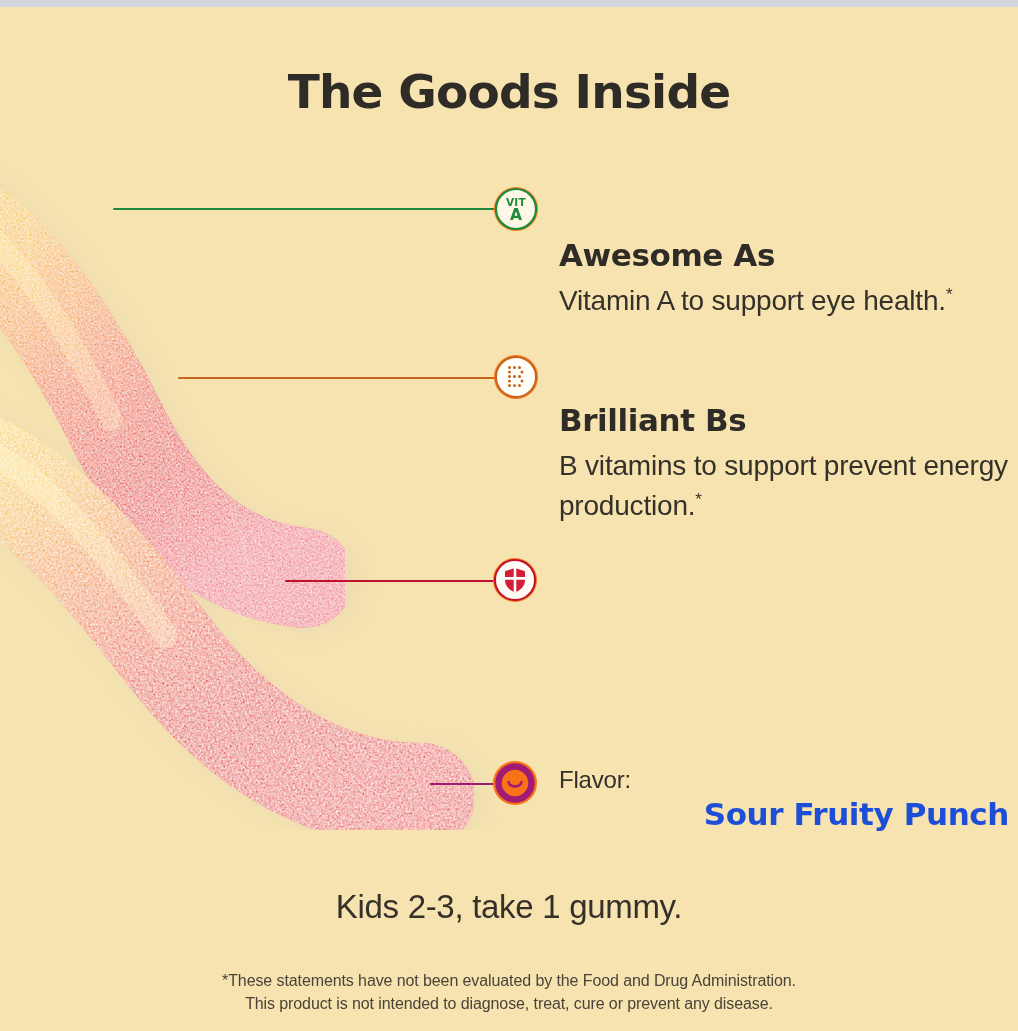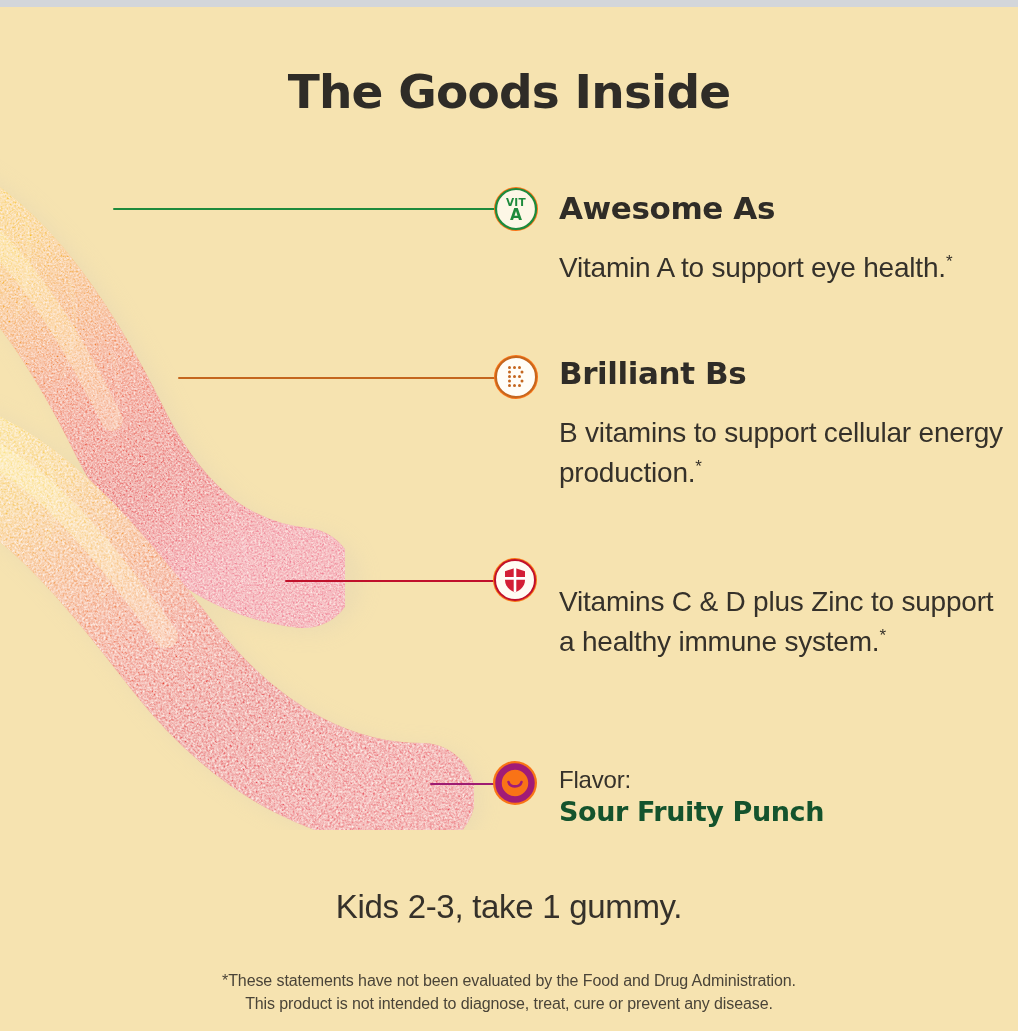--- a/index.html
+++ b/index.html
@@ -72,23 +72,24 @@
     left:559px;
     width:450px;
   }
   .item-heading {
     font-size:31px;
     font-weight:700;
     color:#2f2c27;
     letter-spacing:-0.4px;
     line-height:1.12;
     font-family:"DejaVu Sans", sans-serif;
+    margin-top:47px;
   }
   .item-body {
-    margin-top:22px;
+    margin-top:8px;
     font-size:28px;
     font-weight:400;
     color:#35312a;
     line-height:1.44;
     letter-spacing:-0.2px;
   }
   .item-body .sup {
     font-size:17px;
     vertical-align:super;
     line-height:0;
@@ -96,26 +97,27 @@
 
   
   .flavor-label {
     font-size:24px;
     font-weight:400;
     color:#35312a;
     line-height:1.3;
     letter-spacing:-0.2px;
   }
   .flavor-value {
-    font-size:27px;
+    font-size:31px;
     font-weight:700;
-    color:#14532d;
+    color:#1d4ed8;
     line-height:1.25;
     letter-spacing:-0.4px;
     font-family:"DejaVu Sans", sans-serif;
+    text-align:right;
   }
 
   
   .dosage {
     position:absolute;
     left:0; width:1018px;
     text-align:center;
     font-size:33px;
     color:#35312a;
     line-height:1.38;
@@ -268,35 +270,34 @@
           <circle cx="28" cy="26" r="1.5"></circle>
         <circle cx="15.5" cy="30.5" r="1.5"></circle>
           <circle cx="20.5" cy="30.5" r="1.5"></circle>
         <circle cx="25.5" cy="30.5" r="1.5"></circle>
       </g>
     </svg>
   </div>
 
   <div class="item-text" style="top:356px;">
     <div class="item-heading">Brilliant Bs</div>
-    <div class="item-body"><span>B vitamins to support cellular energy production.</span><span class="sup">*</span></div>
+    <div class="item-body"><span>B vitamins to support prevent energy production.</span><span class="sup">*</span></div>
   </div>
 
   <div class="connector" style="left:285px; top:580px; width:211px; background:#C0102B;"></div>
 
   <div class="badge" style="left:493px; top:558px;">
     <svg width="44" height="44" viewBox="0 0 44 44">
       <circle cx="22" cy="22" r="20" fill="#FFFBF4" stroke="#C0102B" stroke-width="2"></circle>
       <path d="M22 10 L32 13.2 V22 C32 28.2 27.4 32.4 22 34.4 C16.6 32.4 12 28.2 12 22 V13.2 Z" fill="#D31E36"></path>
       <path d="M22 10 L22 34.4 M12 20.4 L32 20.4" stroke="#FFFFFF" stroke-width="2.6"></path>
     </svg>
   </div>
 
   <div class="item-text" style="top:560px;">
-    <div class="item-body"><span>Vitamins C &amp; D plus Zinc to support a healthy immune system.</span><span class="sup">*</span></div>
   </div>
 
   <div class="connector" style="left:430px; top:783px; width:66px; background:#9E1C72;"></div>
 
   <div class="badge" style="left:493px; top:761px;">
     <svg width="44" height="44" viewBox="0 0 44 44">
       <circle cx="22" cy="22" r="16.5" fill="none" stroke="#A11B76" stroke-width="6.5"></circle>
       <path d="M15.5 21 C17 26.8, 27 26.8, 28.5 21" fill="none" stroke="#A11B76" stroke-width="2.6" stroke-linecap="round"></path>
     </svg>
   </div>

